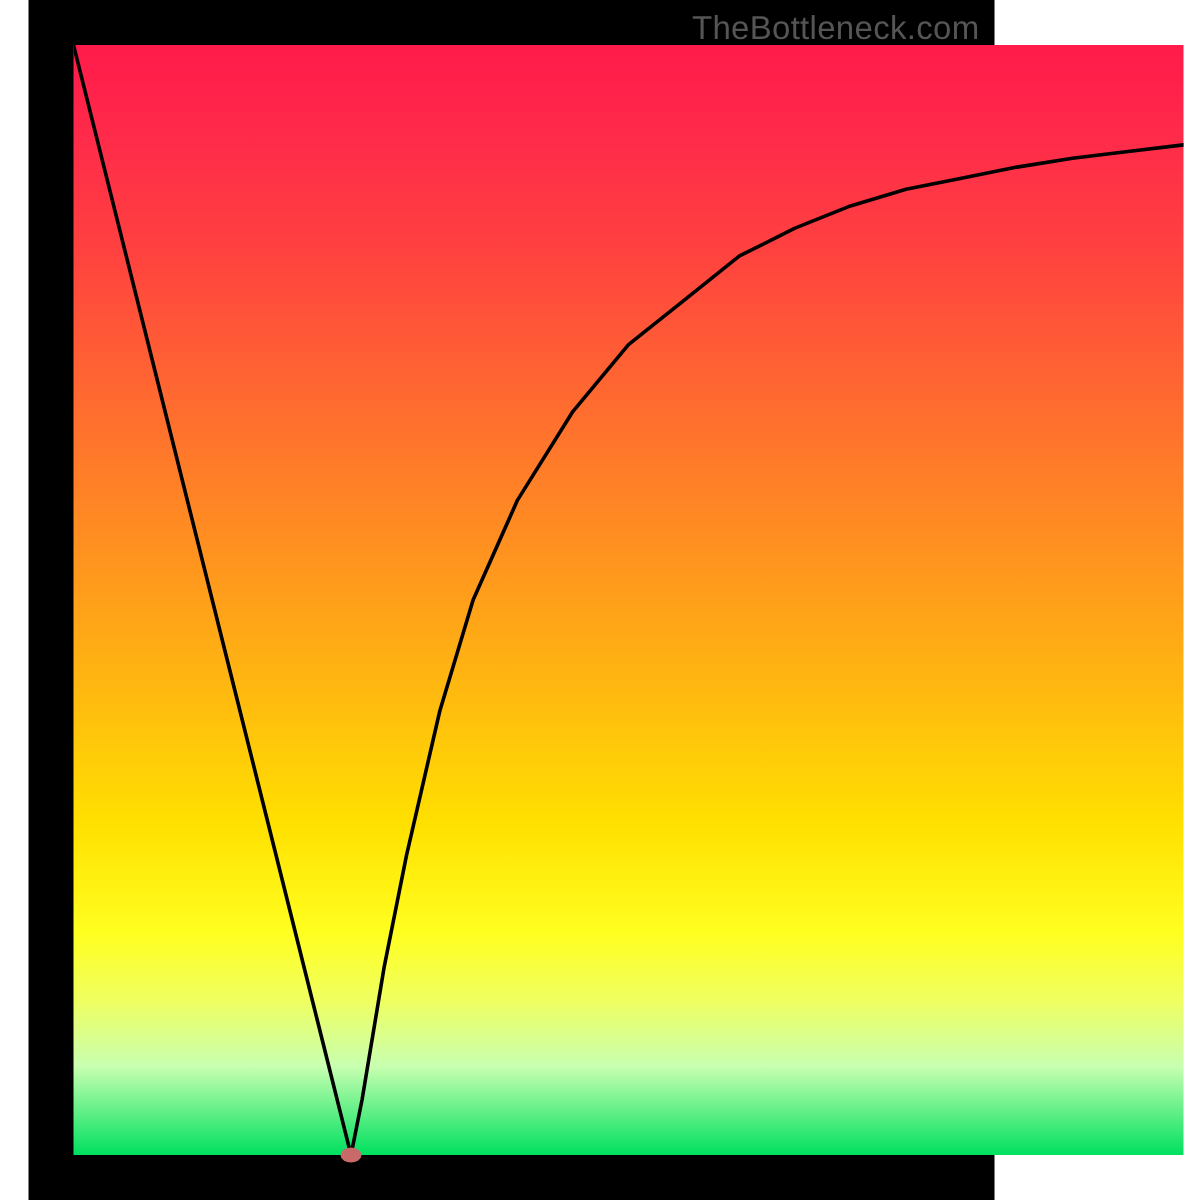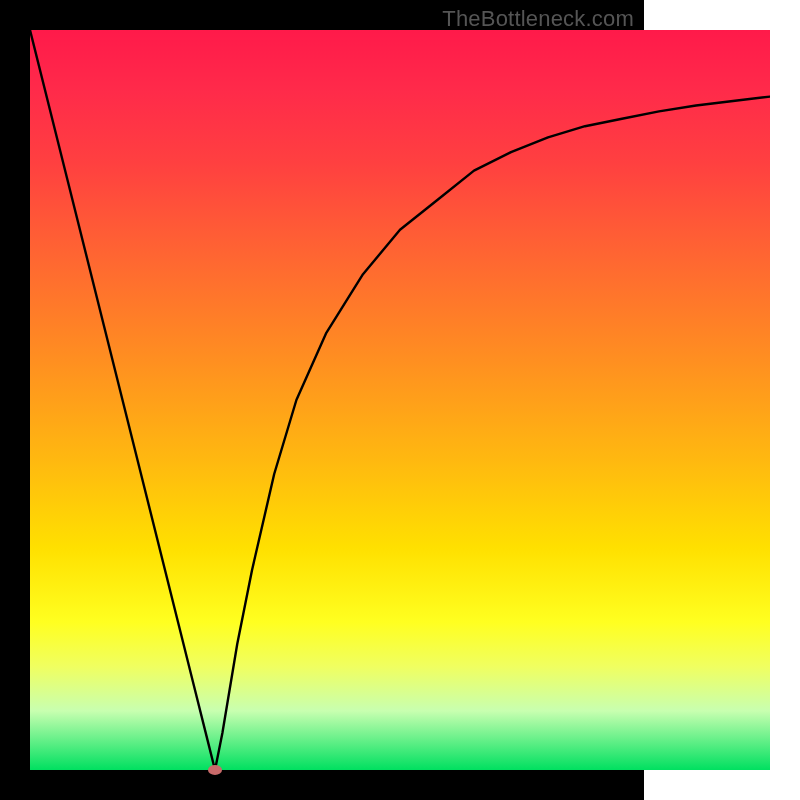--- a/index.html
+++ b/index.html
@@ -8,20 +8,21 @@
     width: 800px;
     height: 800px;
     overflow: hidden;
     font-family: Arial, Helvetica, sans-serif;
   }
   .container {
     position: relative;
     width: 644px;
     height: 800px;
     background: #000;
+    margin-left: 19px;
   }
   .plot {
     position: absolute;
     left: 30px;
     top: 30px;
     width: 740px;
     height: 740px;
     background: linear-gradient(to bottom,
       #ff1a4a 0%,
       #ff2a4a 8%,

